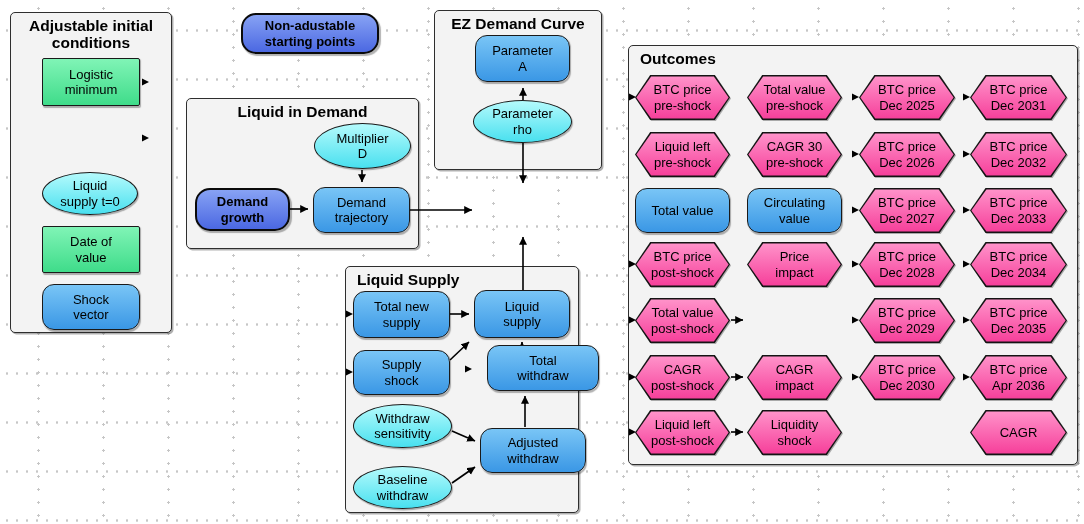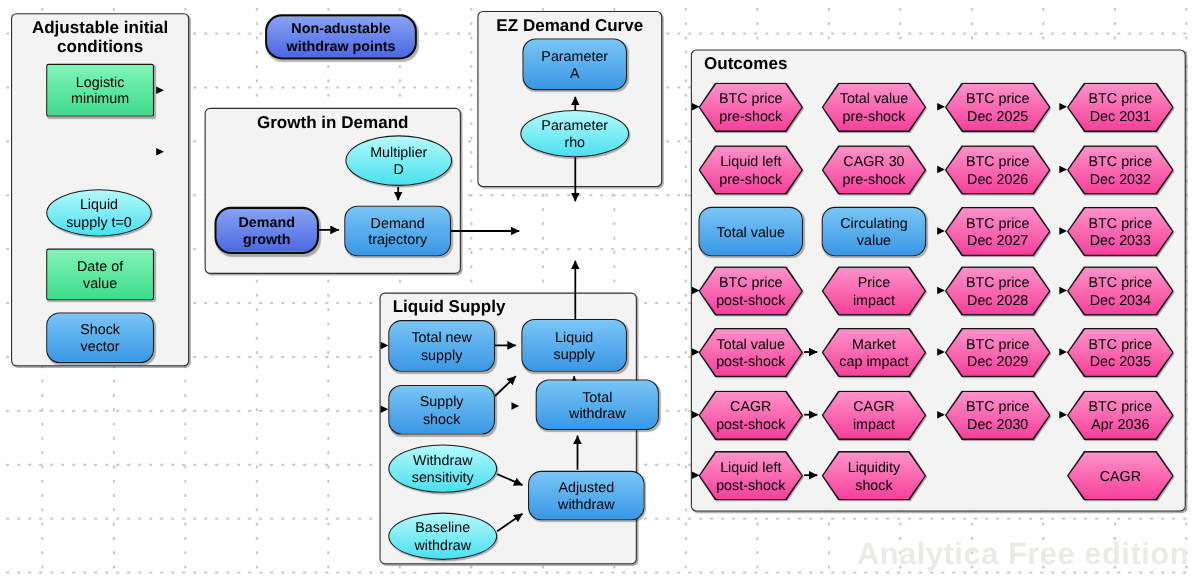--- a/index.html
+++ b/index.html
@@ -36,28 +36,27 @@
     clip-path:polygon(16% 0,84% 0,100% 50%,84% 100%,16% 100%,0 50%)}
   .hex span{position:relative;z-index:1;width:100%}
   .watermark{position:absolute;right:3px;bottom:4px;font-size:28px;font-weight:bold;
     color:#ebeae5;letter-spacing:.5px;z-index:0;white-space:nowrap}
 </style>
 </head>
 <body>
 
 <div id="canvas">
 
-  <div class="watermark">Analytica Free edition</div>
 
   <div class="group" style="left:10px;top:12px;width:162px;height:321px">
     <div class="gtitle t-center">Adjustable initial
 conditions</div>
   </div>
   <div class="group" style="left:186px;top:98px;width:233px;height:151px">
-    <div class="gtitle t-center">Growth in Demand</div>
+    <div class="gtitle t-center">Liquid in Demand</div>
   </div>
   <div class="group" style="left:434px;top:10px;width:168px;height:160px">
     <div class="gtitle t-center">EZ Demand Curve</div>
   </div>
   <div class="group" style="left:345px;top:266px;width:234px;height:247px">
     <div class="gtitle t-left">Liquid Supply</div>
   </div>
   <div class="group" style="left:628px;top:45px;width:450px;height:420px">
     <div class="gtitle t-left">Outcomes</div>
   </div>
@@ -114,21 +113,21 @@
   <div class="node n-green" style="left:42px;top:58px;width:98px;height:48px">Logistic
 minimum</div>
   <div class="node n-cyan" style="left:42px;top:172px;width:96px;height:43px">Liquid
 supply t=0</div>
   <div class="node n-green" style="left:42px;top:226px;width:98px;height:47px">Date of
 value</div>
   <div class="node n-blue" style="left:42px;top:284px;width:98px;height:46px">Shock
 vector</div>
 
   <div class="node n-deep" style="left:241px;top:13px;width:138px;height:41px">Non-adustable
-withdraw points</div>
+starting points</div>
 
   <div class="node n-blue" style="left:475px;top:35px;width:95px;height:47px">Parameter
 A</div>
   <div class="node n-cyan" style="left:473px;top:100px;width:99px;height:43px">Parameter
 rho</div>
 
   <div class="node n-cyan" style="left:314px;top:123px;width:97px;height:46px">Multiplier
 D</div>
   <div class="node n-deep" style="left:195px;top:188px;width:95px;height:43px">Demand
 growth</div>
@@ -165,22 +164,20 @@
 post-shock</span></div>
 
   <div class="node hex" style="left:747px;top:75px;width:95px;height:45px"><div class="hex-b"></div><div class="hex-f"></div><span>Total value
 pre-shock</span></div>
   <div class="node hex" style="left:747px;top:132px;width:95px;height:45px"><div class="hex-b"></div><div class="hex-f"></div><span>CAGR 30
 pre-shock</span></div>
   <div class="node n-blue" style="left:747px;top:188px;width:95px;height:45px">Circulating
 value</div>
   <div class="node hex" style="left:747px;top:242px;width:95px;height:45px"><div class="hex-b"></div><div class="hex-f"></div><span>Price
 impact</span></div>
-  <div class="node hex" style="left:747px;top:298px;width:95px;height:45px"><div class="hex-b"></div><div class="hex-f"></div><span>Market
-cap impact</span></div>
   <div class="node hex" style="left:747px;top:355px;width:95px;height:45px"><div class="hex-b"></div><div class="hex-f"></div><span>CAGR
 impact</span></div>
   <div class="node hex" style="left:747px;top:410px;width:95px;height:45px"><div class="hex-b"></div><div class="hex-f"></div><span>Liquidity
 shock</span></div>
 
   <div class="node hex" style="left:859px;top:75px;width:96px;height:45px"><div class="hex-b"></div><div class="hex-f"></div><span>BTC price
 Dec 2025</span></div>
   <div class="node hex" style="left:859px;top:132px;width:96px;height:45px"><div class="hex-b"></div><div class="hex-f"></div><span>BTC price
 Dec 2026</span></div>
   <div class="node hex" style="left:859px;top:188px;width:96px;height:45px"><div class="hex-b"></div><div class="hex-f"></div><span>BTC price

